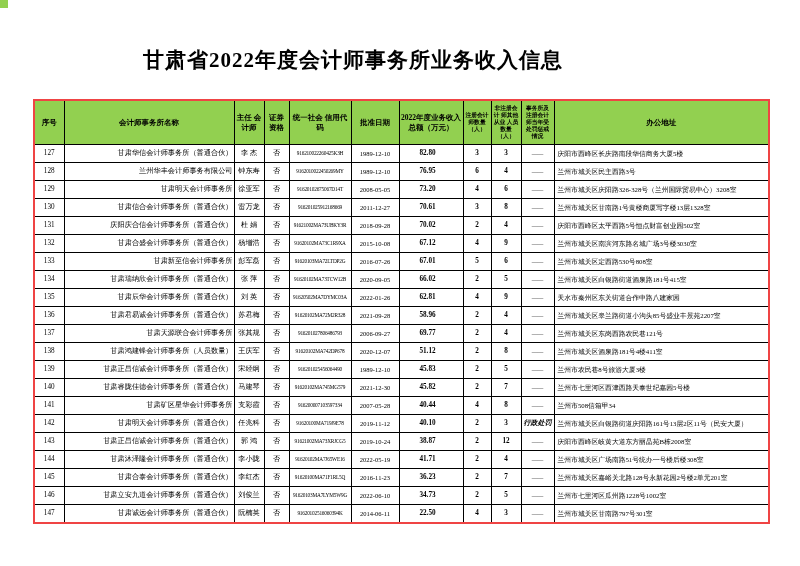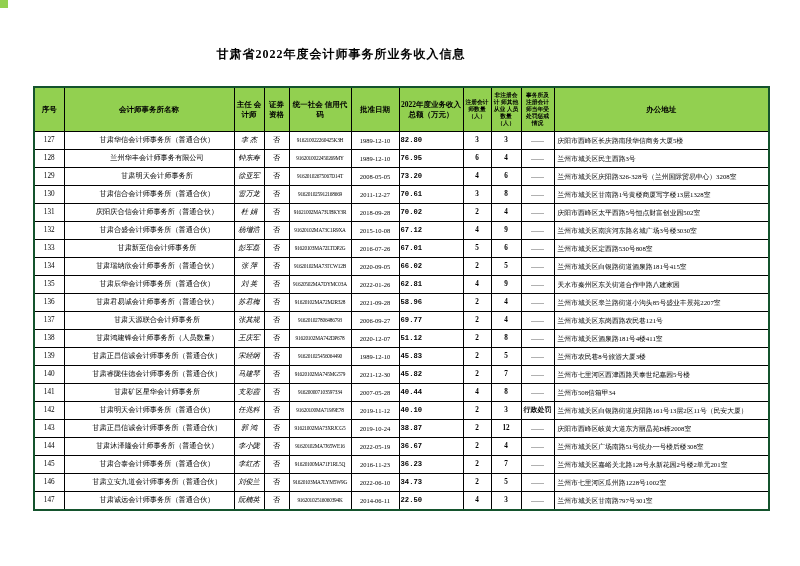--- a/index.html
+++ b/index.html
@@ -3,47 +3,47 @@
 <meta charset="utf-8">
 <style>
   html,body{margin:0;padding:0;}
   body{
     width:800px;height:566px;position:relative;background:#ffffff;
     font-family:"Liberation Serif","DejaVu Serif",serif;color:#000;
     overflow:hidden;
   }
   .corner-artifact{position:absolute;top:0;left:0;width:8px;height:8px;background:#92D050;}
   .doc-title{
-    position:absolute;top:46px;left:0;width:682px;text-align:center;
-    font-size:12px;font-weight:bold;letter-spacing:1px;
+    position:absolute;top:46px;left:12px;width:682px;text-align:center;
+    font-size:21px;font-weight:bold;letter-spacing:1px;
   }
   table.main{
-    position:absolute;top:86px;left:33px;width:735px;
+    position:absolute;top:99px;left:33px;width:735px;
     border-collapse:collapse;table-layout:fixed;
-    border:2px solid #14532d;
+    border:2px solid #ef4444;
   }
   th,td{
     border:1px solid #000;overflow:hidden;
     padding:0 1px;vertical-align:middle;
   }
   thead th{
     background:#92D050;font-weight:bold;text-align:center;
     height:43px;font-size:7.5px;line-height:1.25;
   }
   thead th.small-h{font-size:5.8px;line-height:1.2;}
   tbody td{height:17px;font-size:7.2px;line-height:1.1;background:#fff;}
   td.c-serial{text-align:center;}
-  td.c-name{text-align:center;padding-left:17px;}
-  td.c-chief{text-align:center;font-style:italic;}
+  td.c-name{text-align:right;padding-left:17px;}
+  td.c-chief{text-align:center;}
   td.c-sec{text-align:center;}
   td.c-code{text-align:center;font-size:5.3px;letter-spacing:-0.2px;}
   td.c-date{text-align:center;font-size:6.5px;}
-  td.c-rev{text-align:left;padding-right:8px;font-weight:bold;font-family:Liberation Mono, monospace;}
+  td.c-rev{text-align:center;padding-right:8px;font-weight:bold;}
   td.c-cpa,td.c-staff{text-align:center;font-weight:bold;}
-  td.c-pen{text-align:center;font-size:6.5px;}
+  td.c-pen{text-align:center;font-size:6.5px;font-style:italic;}
   td.c-pen.flag{font-weight:bold;font-size:7px;}
   td.c-addr{text-align:left;padding-left:3px;font-size:6.8px;}
 </style>
 </head>
 <body>
 
 <div class="corner-artifact"></div>
 
 <div class="doc-title">甘肃省2022年度会计师事务所业务收入信息</div>
 
@@ -298,21 +298,21 @@
         <td class="c-pen">——</td>
         <td class="c-addr">庆阳市西峰区岐黄大道东方丽晶苑B栋2008室</td>
       </tr>
       <tr>
         <td class="c-serial">144</td>
         <td class="c-name">甘肃沐泽隆会计师事务所（普通合伙）</td>
         <td class="c-chief">李小陇</td>
         <td class="c-sec">否</td>
         <td class="c-code">91620102MA7J65WE16</td>
         <td class="c-date">2022-05-19</td>
-        <td class="c-rev">36.67</td>
+        <td class="c-rev">41.71</td>
         <td class="c-cpa">2</td>
         <td class="c-staff">4</td>
         <td class="c-pen">——</td>
         <td class="c-addr">兰州市城关区广场南路51号统办一号楼后楼308室</td>
       </tr>
       <tr>
         <td class="c-serial">145</td>
         <td class="c-name">甘肃合泰会计师事务所（普通合伙）</td>
         <td class="c-chief">李红杰</td>
         <td class="c-sec">否</td>

